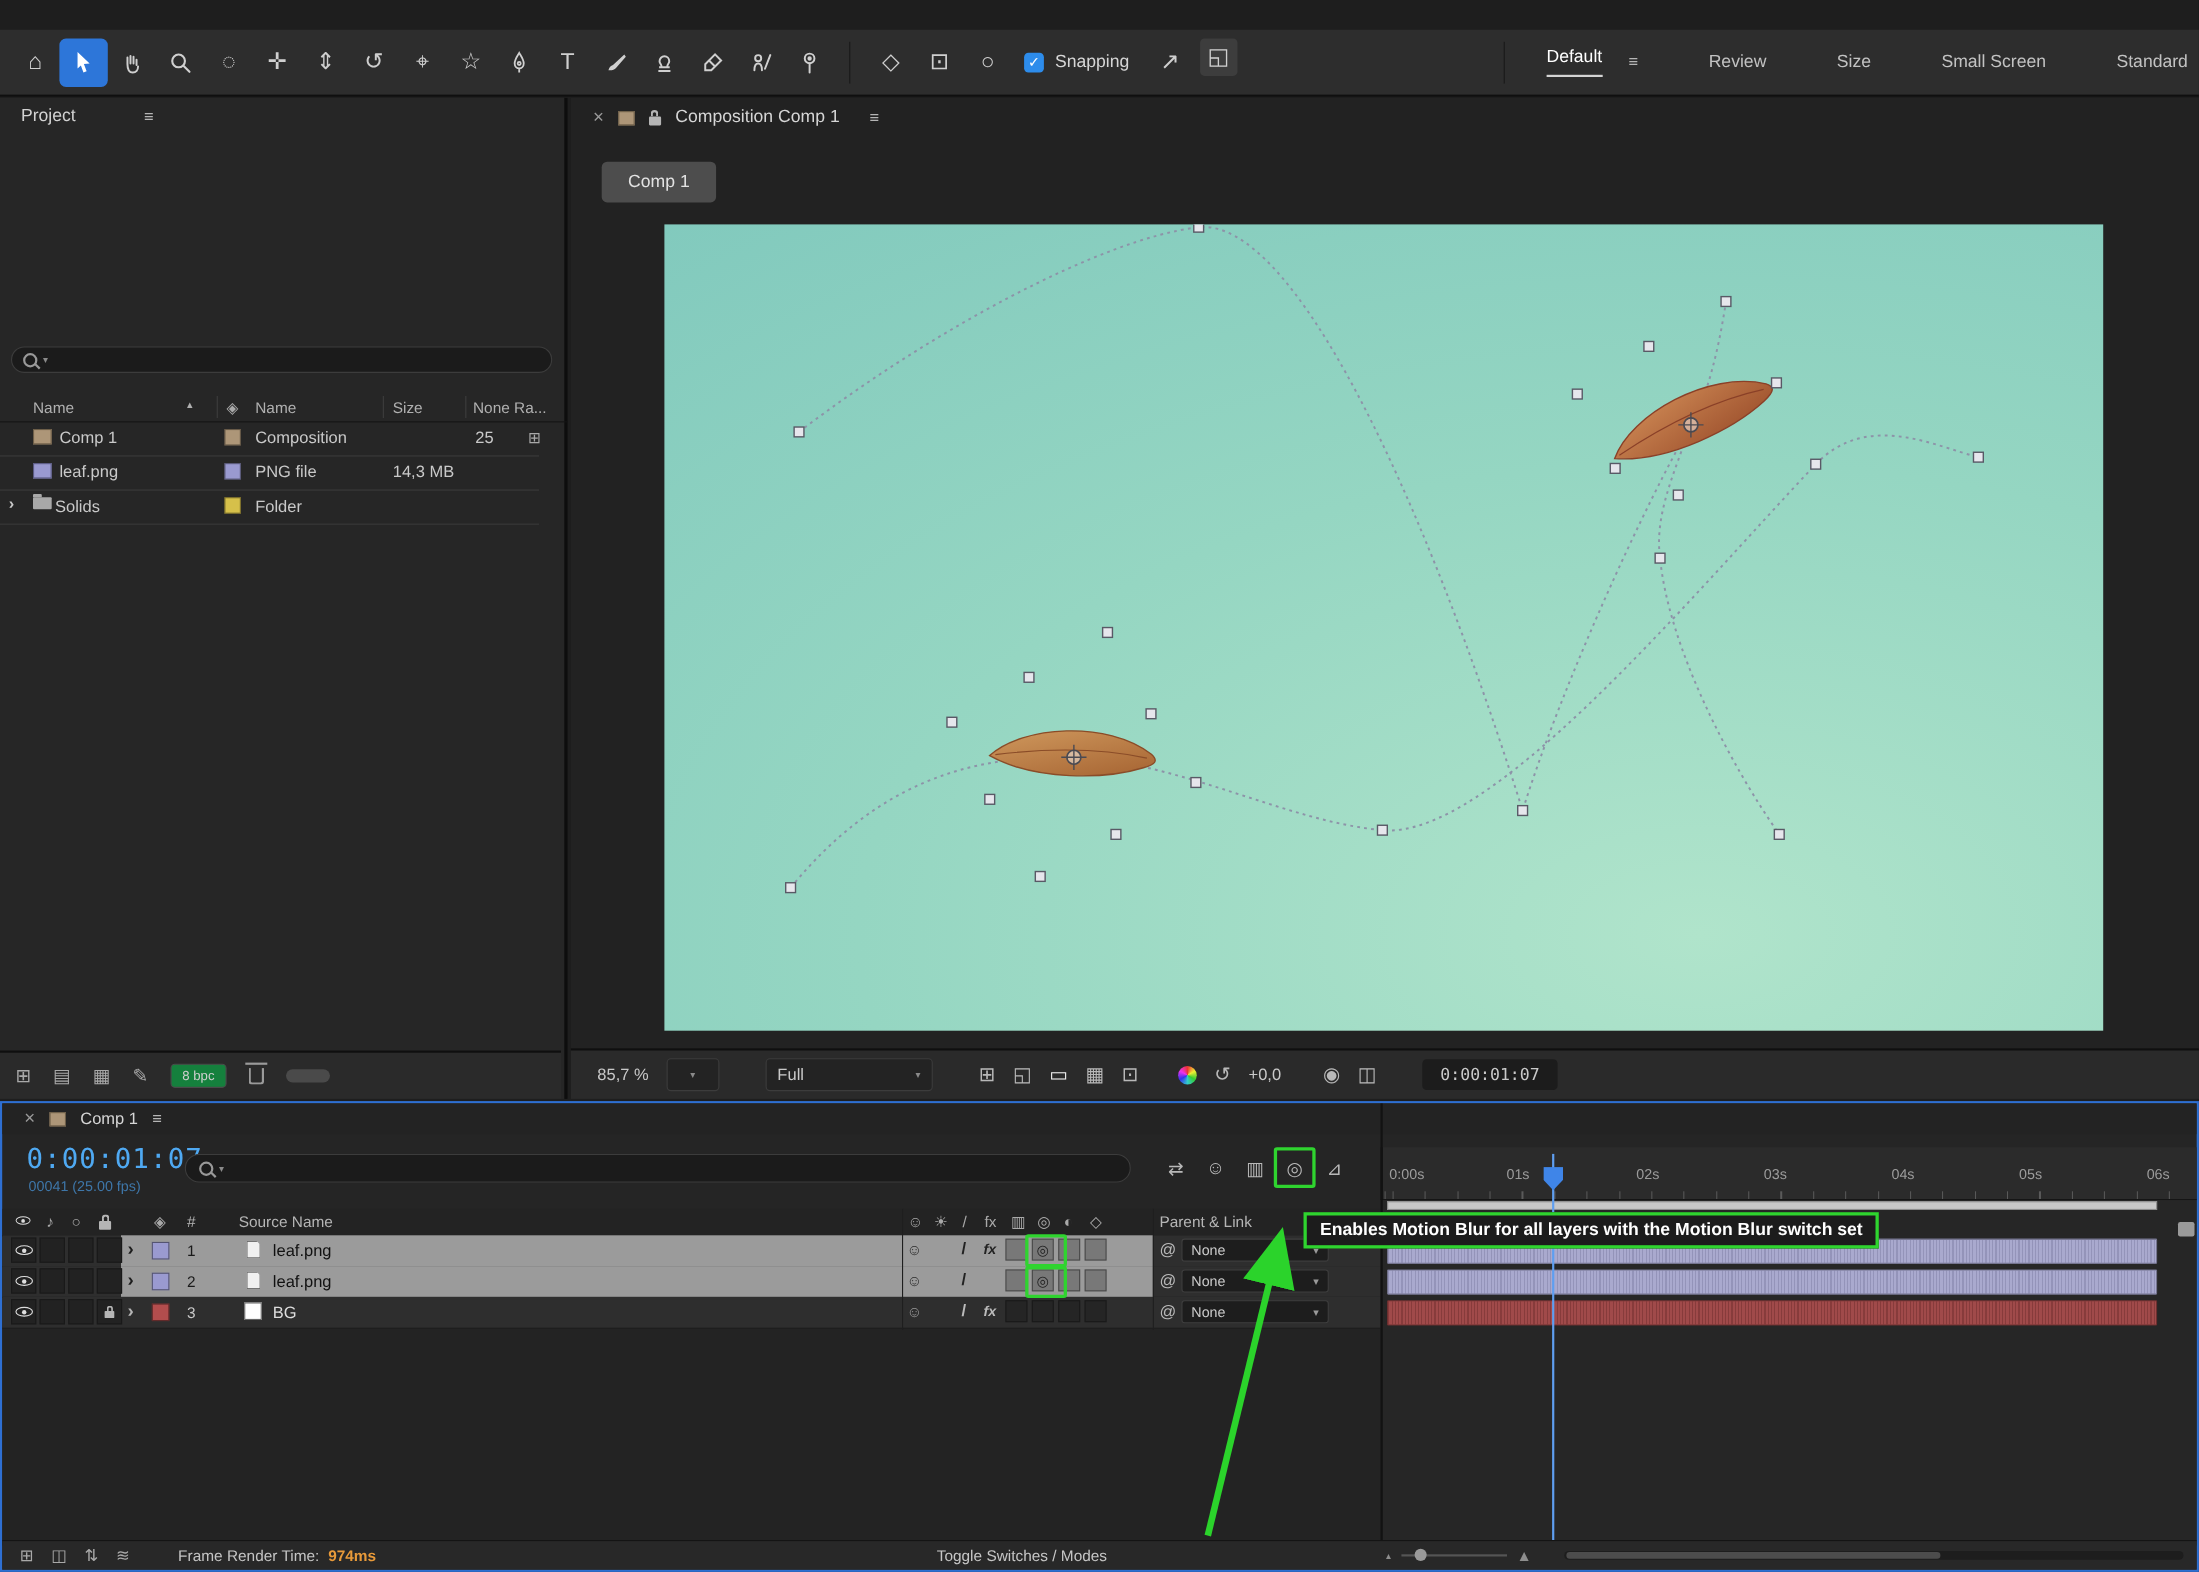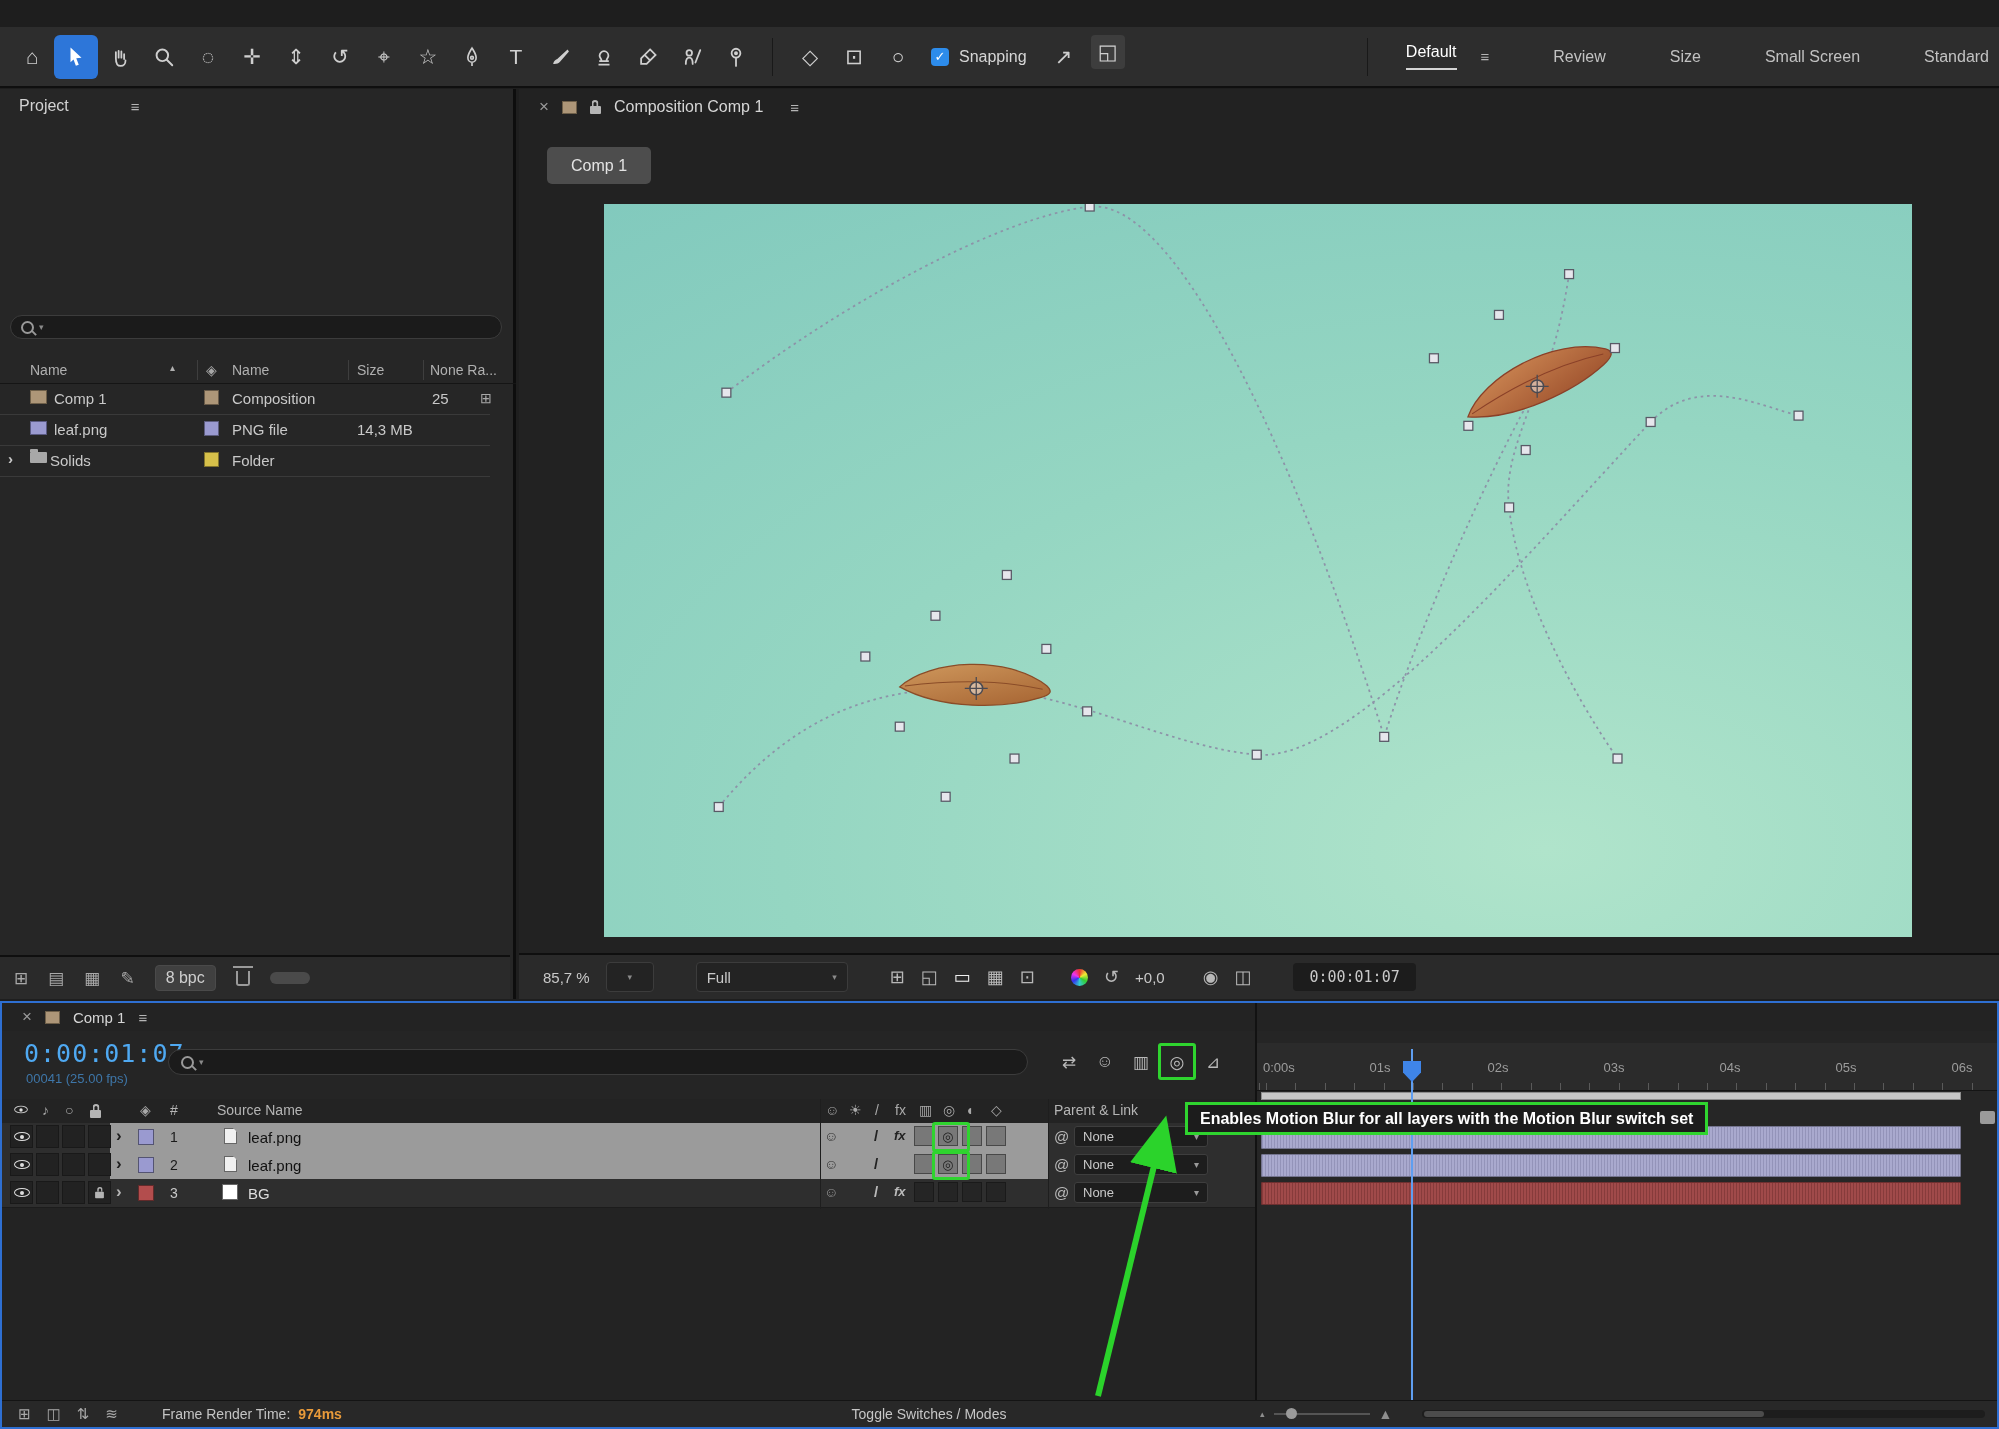--- a/index.html
+++ b/index.html
@@ -59,21 +59,21 @@
   .pcolsep{position:absolute;top:2px;width:1px;height:20px;background:#3e3e3e;}
   .prow{position:absolute;left:0;width:490px;height:31px;border-bottom:1px solid #3a3a3a;font-size:15px;color:#c9c9c9;}
   .prow span{top:7px;}
   .rowsw{width:15px;height:15px;display:inline-block;border:1px solid rgba(0,0,0,.4);box-sizing:border-box;}
   .compicon{position:absolute;left:30px;top:8px;width:17px;height:14px;background:#ad9678;border:1px solid #6e5f49;box-sizing:border-box;}
   .imgicon{position:absolute;left:30px;top:8px;width:17px;height:14px;background:#9a9ad0;border:1px solid #5a5a82;box-sizing:border-box;}
   .foldericon{position:absolute;left:30px;top:10px;width:17px;height:11px;background:#a8a8a8;border-radius:1px;}
   .foldericon::before{content:'';position:absolute;top:-3px;left:0;width:8px;height:3px;background:#a8a8a8;border-radius:1px 1px 0 0;}
   .pfoot{position:absolute;left:0;right:3px;bottom:0;height:42px;background:#2a2a2a;border-top:2px solid #0f0f0f;
          display:flex;align-items:center;gap:20px;padding:0 14px;font-size:17px;color:#a9a9a9;}
-  .bpc{background:#404040;border:1px solid #4a4a4a;border-radius:4px;padding:3px 10px;font-size:16px;color:#cfcfcf;}
+  .bpc{background:#15803d;border:1px solid #4a4a4a;border-radius:4px;padding:3px 10px;font-size:12px;color:#cfcfcf;}
   .trash{width:14px;height:15px;border:2px solid #9a9a9a;border-top:none;border-radius:0 0 3px 3px;position:relative;box-sizing:border-box;}
   .trash::before{content:'';position:absolute;top:-5px;left:-5px;width:20px;height:2px;background:#9a9a9a;}
   .blob{width:40px;height:12px;border-radius:6px;background:#4a4a4a;}
 
   
   .ctab{height:36px;display:flex;align-items:center;padding:0 20px;gap:13px;font-size:16px;color:#d6d6d6;}
   .closex{color:#9a9a9a;font-size:17px;}
   .tansq{width:15px;height:13px;background:#ad9678;border:1px solid #6e5f49;box-sizing:border-box;}
   .lock{width:11px;height:8px;background:#b5b5b5;border-radius:1px;position:relative;margin-top:5px;}
   .lock::before{content:'';position:absolute;width:7px;height:6px;border:2px solid #b5b5b5;border-bottom:none;

